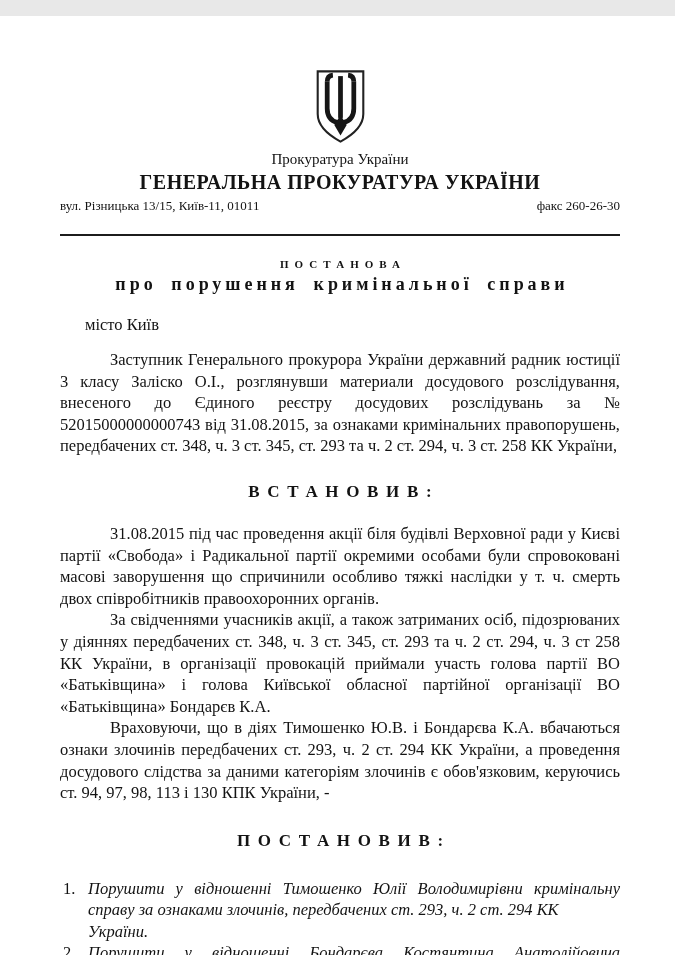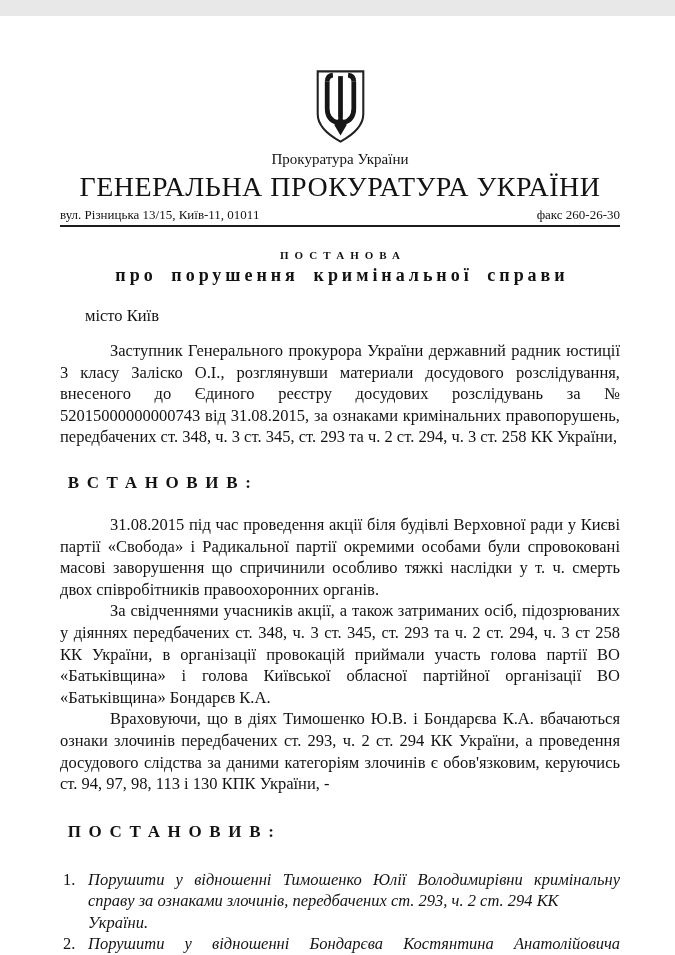--- a/index.html
+++ b/index.html
@@ -4,45 +4,45 @@
 <style>
   html,body{margin:0;padding:0;background:#e8e8e8;}
   .page{
     width:675px;height:953px;margin:16px auto;background:#ffffff;
     font-family:"Liberation Serif", serif;color:#131313;
     box-sizing:border-box;padding:52px 55px 0 60px;position:relative;
   }
   .header{ text-align:center; }
   .emblem{ display:block;margin:0 auto 6px auto; }
   .org-small{ font-size:15px; margin-top:2px; }
-  .org-main{ font-size:28px; letter-spacing:0.5px; margin-top:3px; white-space:nowrap; }
+  .org-main{ font-size:20px; letter-spacing:0.5px; margin-top:3px; white-space:nowrap;font-weight:bold; }
   .addr-row{
     display:flex; justify-content:space-between; align-items:flex-end;
-    font-size:13px; margin-top:4px; padding-bottom:2px;
+    font-size:13px; margin-top:4px; padding-bottom:20px;
   }
   .rule{ border-bottom:2.5px solid #1c1c1c; margin:0 0 0 0; }
   .doc-title{
     text-align:center; font-weight:bold; font-size:11px;
     letter-spacing:0.55em; margin-top:22px; text-indent:0.55em;
   }
   .doc-subtitle{
     text-align:center; font-weight:bold; font-size:18px;
     letter-spacing:0.22em; word-spacing:0.35em; margin-top:4px; text-indent:0.22em;
   }
   .place-date{
     display:flex; justify-content:space-between;
     font-size:16.5px; margin-top:20px; padding:0 10px 0 25px;text-align:center;
   }
   .body-text{ margin-top:14px; }
   .para{
     font-size:16.5px; line-height:21.6px; text-align:justify;
     text-indent:50px; margin:0;
   }
   .section-heading{
-    text-align:left; font-weight:bold; font-size:17px;
+    text-align:center; font-weight:bold; font-size:17px;
     letter-spacing:0.45em; text-indent:0.45em; margin:25px 0 21px 0;
   }
   .section-heading.resolved{ margin:27px 0 27px 0; }
   .res-list{ margin:0; padding:0; }
   .res-item{ display:flex; align-items:flex-start; padding-left:3px; }
   .res-num{ flex:0 0 25px; font-size:16.5px; line-height:21.6px; }
   .res-text{
     flex:1; font-size:16.5px; line-height:21.6px;
     text-align:justify; white-space:pre-line;font-style:italic;
   }

